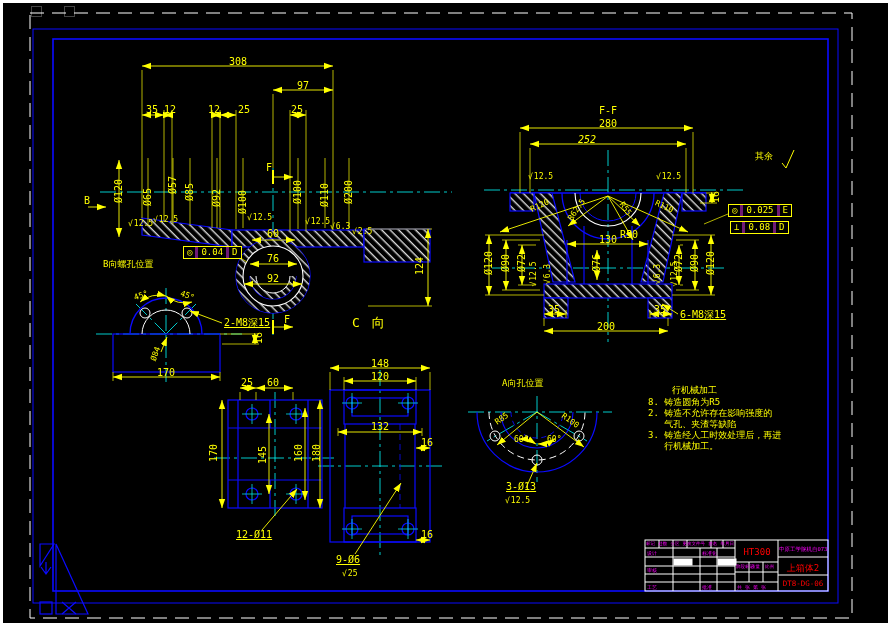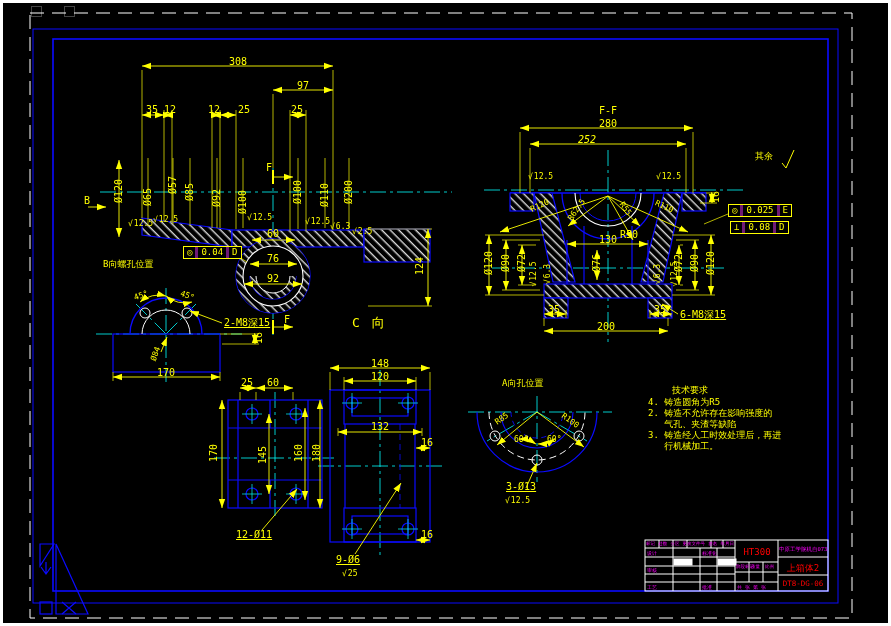--- a/index.html
+++ b/index.html
@@ -379,22 +379,22 @@
   <div class="dim sm rough" style="left:342px;top:570px;">25</div>
 
   <div class="dim cn" style="left:502px;top:379px;">A向孔位置</div>
   <div class="dim sm ctr" style="left:480px;top:415px;transform:rotate(-35deg);">R85</div>
   <div class="dim sm ctr" style="left:548px;top:417px;transform:rotate(35deg);">R100</div>
   <div class="dim sm" style="left:514px;top:436px;">60°</div>
   <div class="dim sm" style="left:547px;top:436px;">60°</div>
   <div class="dim note" style="left:506px;top:482px;">3-Ø13</div>
   <div class="dim sm rough" style="left:505px;top:497px;">12.5</div>
 
-  <div class="tn" style="left:672px;top:385px;">技术要求</div>
-  <div class="tn" style="left:648px;top:397px;">4. 铸造圆角为R5</div>
+  <div class="tn" style="left:672px;top:385px;">行机械加工</div>
+  <div class="tn" style="left:648px;top:397px;">8. 铸造圆角为R5</div>
   <div class="tn" style="left:648px;top:408px;">2. 铸造不允许存在影响强度的</div>
   <div class="tn" style="left:648px;top:419px;">   气孔、夹渣等缺陷</div>
   <div class="tn" style="left:648px;top:430px;">3. 铸造经人工时效处理后，再进</div>
   <div class="tn" style="left:648px;top:441px;">   行机械加工。</div>
 
   <div class="rd" style="left:737px;top:547px;width:40px;font-size:9px;">HT300</div>
   <div class="m" style="left:779px;top:546px;width:48px;text-align:center;font-size:5.5px;">中原工学院机自073</div>
   <div class="rd" style="left:779px;top:562px;width:48px;font-size:9px;">上箱体2</div>
   <div class="rd" style="left:779px;top:579px;width:48px;font-size:7.5px;">DT8-DG-06</div>
   <div class="m row6" style="left:646px;top:541px;">

